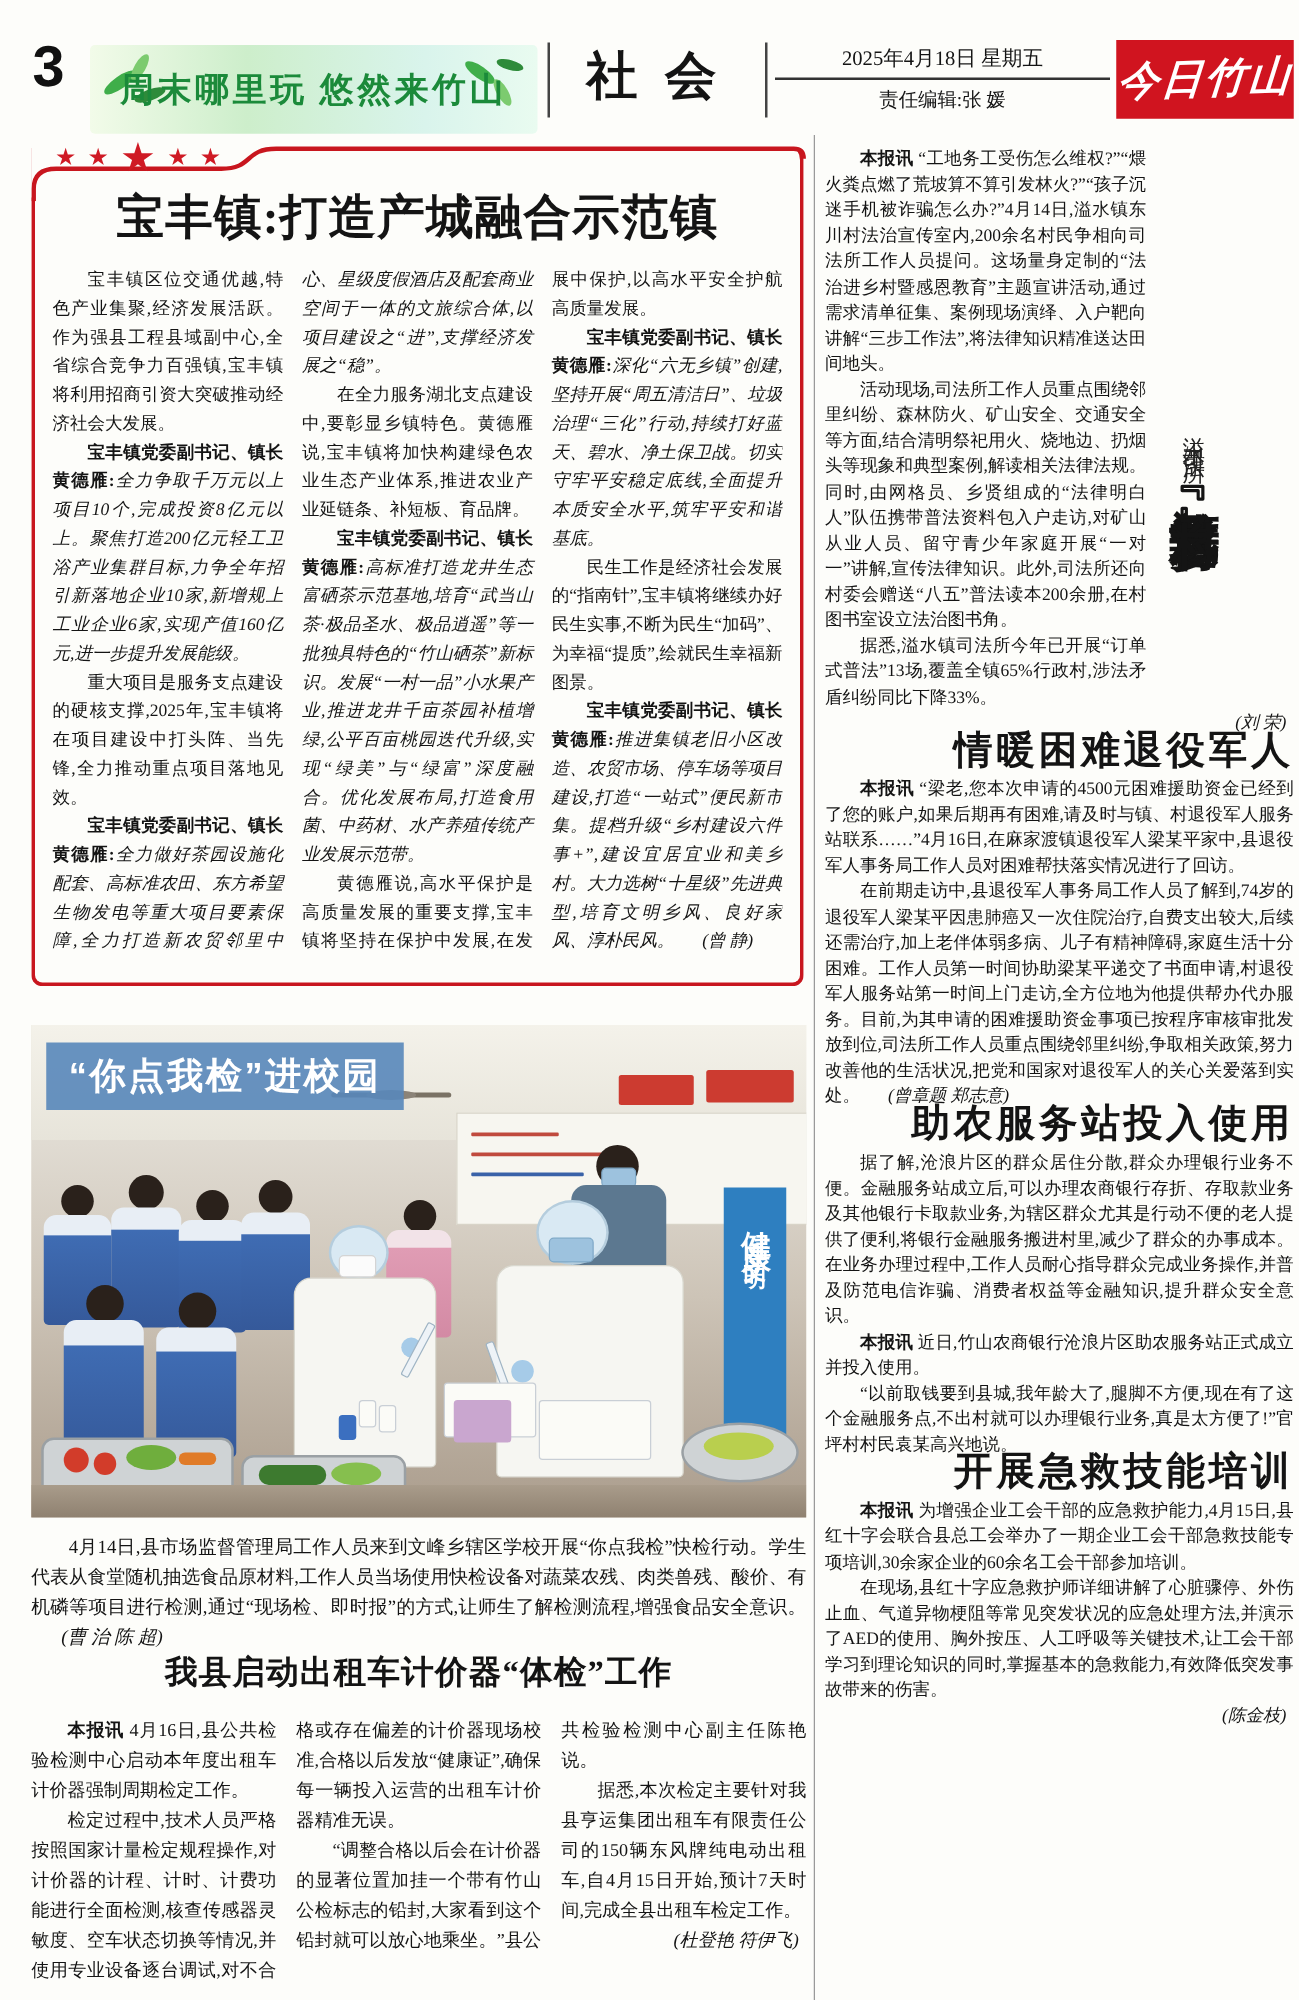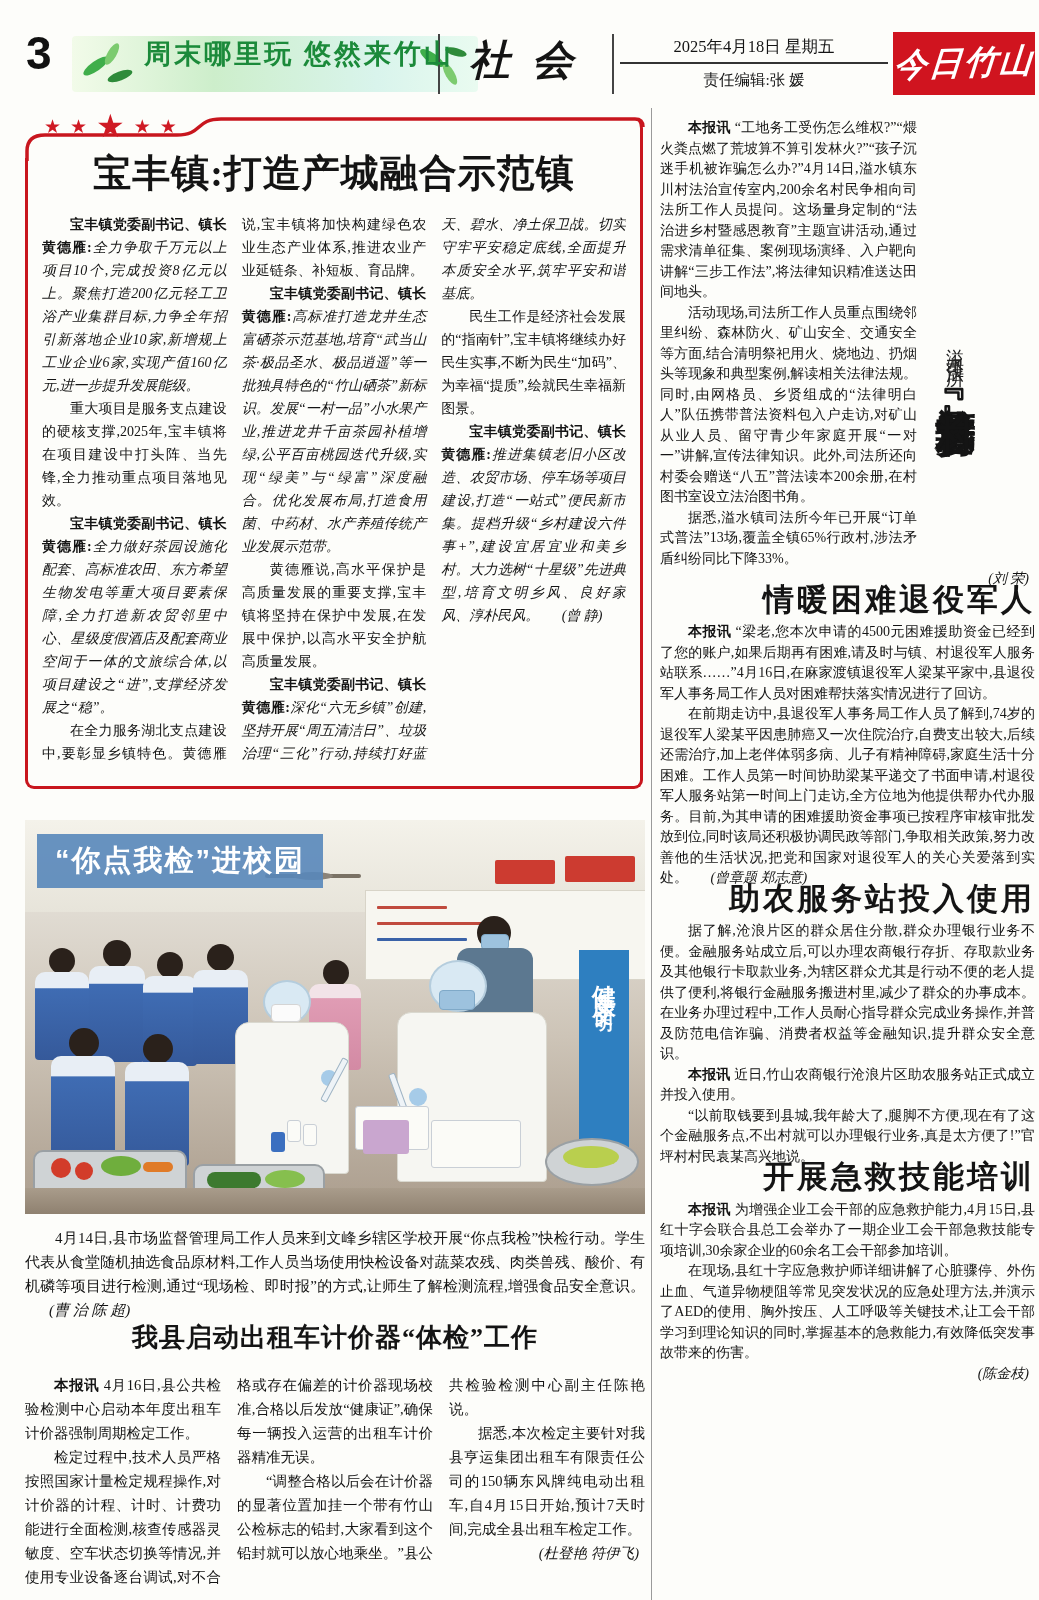--- a/index.html
+++ b/index.html
@@ -2,30 +2,30 @@
 <html><head>
 <meta charset="utf-8">
 <style>
   html,body{margin:0;padding:0;}
   body{width:1039px;height:1600px;background:#fdfdfa;color:#141414;
        font-family:"Liberation Serif","DejaVu Serif",serif;position:relative;overflow:hidden;}
   .abs{position:absolute;}
 
   
   .pagenum{left:26px;top:26px;font:900 46px "Liberation Sans",sans-serif;color:#111;}
-  .green-banner{left:72px;top:36px;width:358px;height:56px;border-radius:4px;
+  .green-banner{left:72px;top:36px;width:358px;height:71px;border-radius:4px;
     background:linear-gradient(90deg,#f2fbe9 0%,#cdeecb 35%,#d9f4ec 75%,#e9fbf0 100%);
-    display:flex;justify-content:center;overflow:hidden;padding-left:48px;}
+    display:flex;align-items:center;justify-content:center;overflow:hidden;}
   .green-banner .txt{color:#1b8a3a;font-size:27px;font-weight:800;letter-spacing:3px;z-index:2;}
   .leafsvg{position:absolute;top:0;height:56px;}
   .hline-v{width:2px;background:#444;}
   .vl1{left:438px;top:34px;height:60px;}
   .vl2{left:612px;top:34px;height:60px;}
   .section-title{left:452px;top:33px;width:160px;font-size:41px;font-weight:900;
-    letter-spacing:22px;text-align:center;white-space:nowrap;font-style:italic;}
+    letter-spacing:22px;text-align:center;white-space:nowrap;}
   .date-line{left:620px;top:36px;width:268px;text-align:center;font-size:16.5px;}
   .date-rule{left:620px;top:62px;width:268px;height:2px;background:#333;}
   .editor-line{left:620px;top:70px;width:268px;text-align:center;font-size:15.5px;}
   .masthead{left:893px;top:32px;width:142px;height:63px;background:#d0141f;color:#fff;
     display:flex;align-items:center;justify-content:center;}
   .masthead span{font-size:33px;font-weight:800;font-style:italic;letter-spacing:2px;transform:rotate(-2deg) skewX(-6deg);}
 
   .center-divider{left:651px;top:108px;width:1px;height:1492px;background:#9a9a9a;}
 
   
@@ -136,20 +136,21 @@
   </svg>
   <div class="stars">
     <span class="s">★</span>
       <span class="s">★</span>
       <span class="sb">★</span>
       <span class="s">★</span>
       <span class="s">★</span>
   </div>
   <h1 class="main-title">宝丰镇:打造产城融合示范镇</h1>
   <div class="maincols">
+    <p>宝丰镇区位交通优越,特色产业集聚,经济发展活跃。作为强县工程县域副中心,全省综合竞争力百强镇,宝丰镇将利用招商引资大突破推动经济社会大发展。</p>
     <p><b>宝丰镇党委副书记、镇长黄德雁:</b><span class="kai">全力争取千万元以上项目10个,完成投资8亿元以上。聚焦打造200亿元轻工卫浴产业集群目标,力争全年招引新落地企业10家,新增规上工业企业6家,实现产值160亿元,进一步提升发展能级。</span></p>
     <p>重大项目是服务支点建设的硬核支撑,2025年,宝丰镇将在项目建设中打头阵、当先锋,全力推动重点项目落地见效。</p>
     <p><b>宝丰镇党委副书记、镇长黄德雁:</b><span class="kai">全力做好茶园设施化配套、高标准农田、东方希望生物发电等重大项目要素保障,全力打造新农贸邻里中心、星级度假酒店及配套商业空间于一体的文旅综合体,以项目建设之“进”,支撑经济发展之“稳”。</span></p>
     <p>在全力服务湖北支点建设中,要彰显乡镇特色。黄德雁说,宝丰镇将加快构建绿色农业生态产业体系,推进农业产业延链条、补短板、育品牌。</p>
     <p><b>宝丰镇党委副书记、镇长黄德雁:</b><span class="kai">高标准打造龙井生态富硒茶示范基地,培育“武当山茶·极品圣水、极品逍遥”等一批独具特色的“竹山硒茶”新标识。发展“一村一品”小水果产业,推进龙井千亩茶园补植增绿,公平百亩桃园迭代升级,实现“绿美”与“绿富”深度融合。优化发展布局,打造食用菌、中药材、水产养殖传统产业发展示范带。</span></p>
     <p>黄德雁说,高水平保护是高质量发展的重要支撑,宝丰镇将坚持在保护中发展,在发展中保护,以高水平安全护航高质量发展。</p>
     <p><b>宝丰镇党委副书记、镇长黄德雁:</b><span class="kai">深化“六无乡镇”创建,坚持开展“周五清洁日”、垃圾治理“三化”行动,持续打好蓝天、碧水、净土保卫战。切实守牢平安稳定底线,全面提升本质安全水平,筑牢平安和谐基底。</span></p>
     <p>民生工作是经济社会发展的“指南针”,宝丰镇将继续办好民生实事,不断为民生“加码”、为幸福“提质”,绘就民生幸福新图景。</p>
     <p><b>宝丰镇党委副书记、镇长黄德雁:</b><span class="kai">推进集镇老旧小区改造、农贸市场、停车场等项目建设,打造“一站式”便民新市集。提档升级“乡村建设六件事+”,建设宜居宜业和美乡村。大力选树“十星级”先进典型,培育文明乡风、良好家风、淳朴民风。</span><span class="credit">(曾 静)</span></p>
 
@@ -251,21 +252,21 @@
     </div>
     <p><b>本报讯</b><span> “工地务工受伤怎么维权?”“煨火粪点燃了荒坡算不算引发林火?”“孩子沉迷手机被诈骗怎么办?”4月14日,溢水镇东川村法治宣传室内,200余名村民争相向司法所工作人员提问。这场量身定制的“法治进乡村暨感恩教育”主题宣讲活动,通过需求清单征集、案例现场演绎、入户靶向讲解“三步工作法”,将法律知识精准送达田间地头。</span></p>
     <p>活动现场,司法所工作人员重点围绕邻里纠纷、森林防火、矿山安全、交通安全等方面,结合清明祭祀用火、烧地边、扔烟头等现象和典型案例,解读相关法律法规。同时,由网格员、乡贤组成的“法律明白人”队伍携带普法资料包入户走访,对矿山从业人员、留守青少年家庭开展“一对一”讲解,宣传法律知识。此外,司法所还向村委会赠送“八五”普法读本200余册,在村图书室设立法治图书角。</p>
     <p>据悉,溢水镇司法所今年已开展“订单式普法”13场,覆盖全镇65%行政村,涉法矛盾纠纷同比下降33%。</p>
     <p class="sig-r">(刘 荣)</p>
   </div>
 
   <div class="r-art">
     <h2 class="r-title">情暖困难退役军人</h2>
     <p><b>本报讯</b><span> “梁老,您本次申请的4500元困难援助资金已经到了您的账户,如果后期再有困难,请及时与镇、村退役军人服务站联系……”4月16日,在麻家渡镇退役军人梁某平家中,县退役军人事务局工作人员对困难帮扶落实情况进行了回访。</span></p>
-    <p><span>在前期走访中,县退役军人事务局工作人员了解到,74岁的退役军人梁某平因患肺癌又一次住院治疗,自费支出较大,后续还需治疗,加上老伴体弱多病、儿子有精神障碍,家庭生活十分困难。工作人员第一时间协助梁某平递交了书面申请,村退役军人服务站第一时间上门走访,全方位地为他提供帮办代办服务。目前,为其申请的困难援助资金事项已按程序审核审批发放到位,同时该局还积极协调民政等部门,争取相关政策,努力改善他的生活状况,把党和国家对退役军人的关心关爱落到实处。</span><span class="credit">(曾章题 郑志意)</span></p>
+    <p><span>在前期走访中,县退役军人事务局工作人员了解到,74岁的退役军人梁某平因患肺癌又一次住院治疗,自费支出较大,后续还需治疗,加上老伴体弱多病、儿子有精神障碍,家庭生活十分困难。工作人员第一时间协助梁某平递交了书面申请,村退役军人服务站第一时间上门走访,全方位地为他提供帮办代办服务。目前,为其申请的困难援助资金事项已按程序审核审批发放到位,司法所工作人员重点围绕邻里纠纷,争取相关政策,努力改善他的生活状况,把党和国家对退役军人的关心关爱落到实处。</span><span class="credit">(曾章题 郑志意)</span></p>
   </div>
 
   <div class="r-art">
     <h2 class="r-title">助农服务站投入使用</h2>
     <p>据了解,沧浪片区的群众居住分散,群众办理银行业务不便。金融服务站成立后,可以办理农商银行存折、存取款业务及其他银行卡取款业务,为辖区群众尤其是行动不便的老人提供了便利,将银行金融服务搬进村里,减少了群众的办事成本。在业务办理过程中,工作人员耐心指导群众完成业务操作,并普及防范电信诈骗、消费者权益等金融知识,提升群众安全意识。</p>
     <p><b>本报讯</b><span> 近日,竹山农商银行沧浪片区助农服务站正式成立并投入使用。</span></p>
     <p>“以前取钱要到县城,我年龄大了,腿脚不方便,现在有了这个金融服务点,不出村就可以办理银行业务,真是太方便了!”官坪村村民袁某高兴地说。</p>
   </div>
 
   <div class="r-art">

